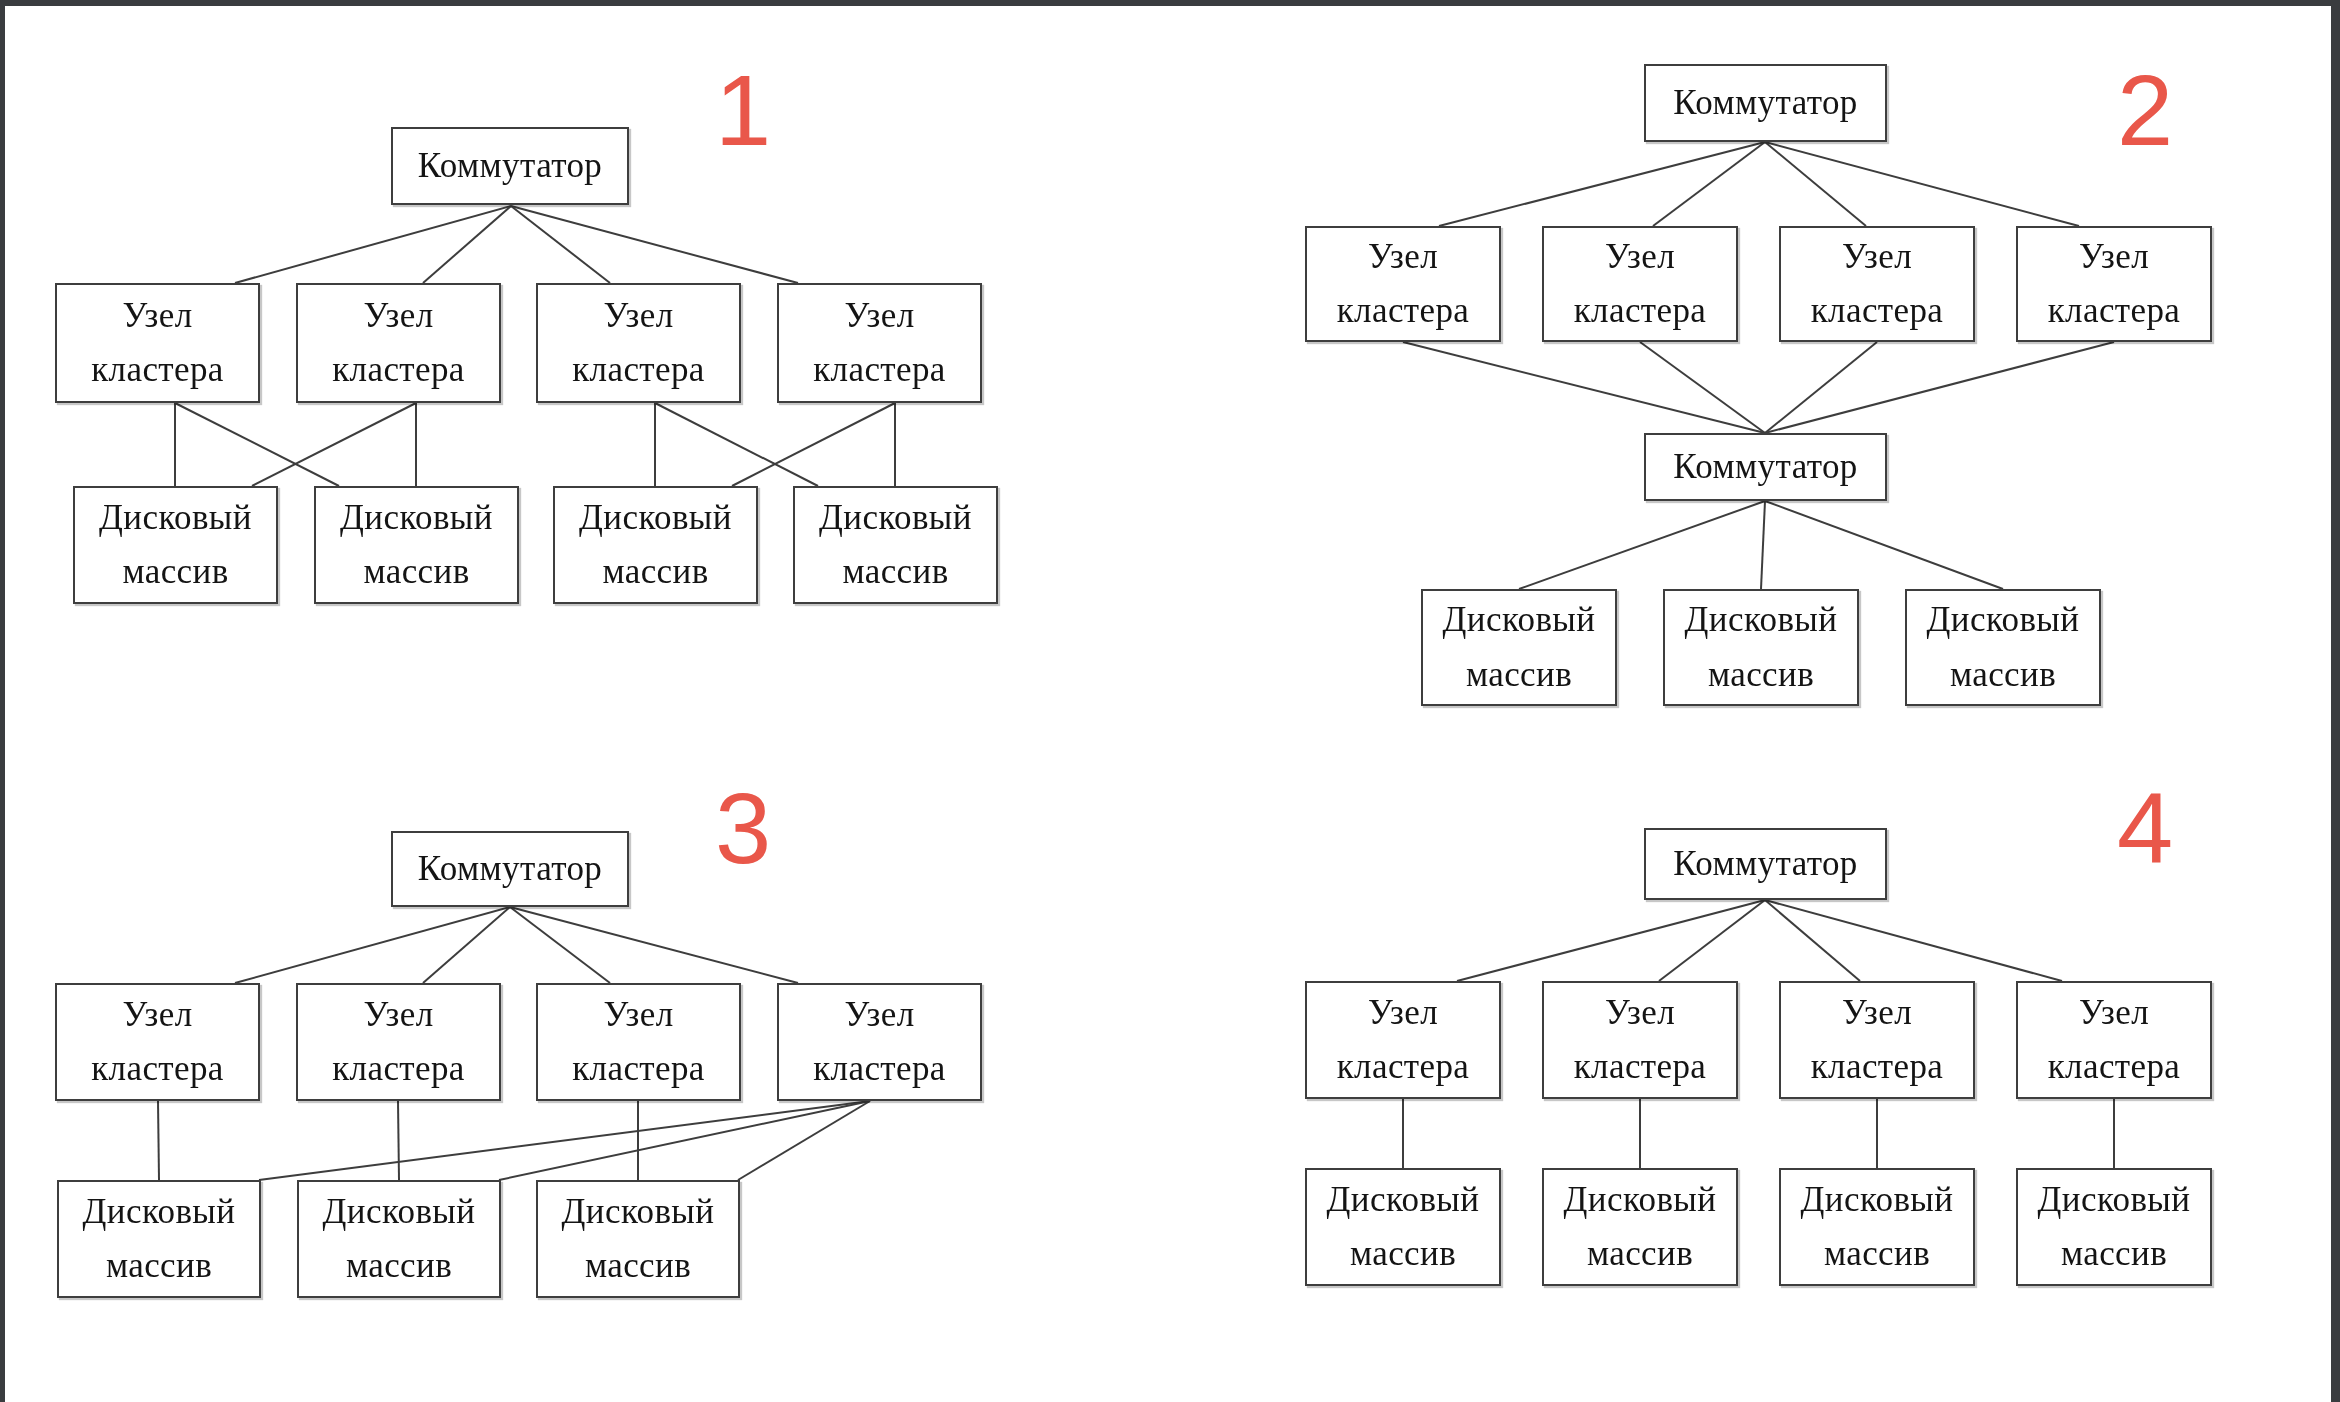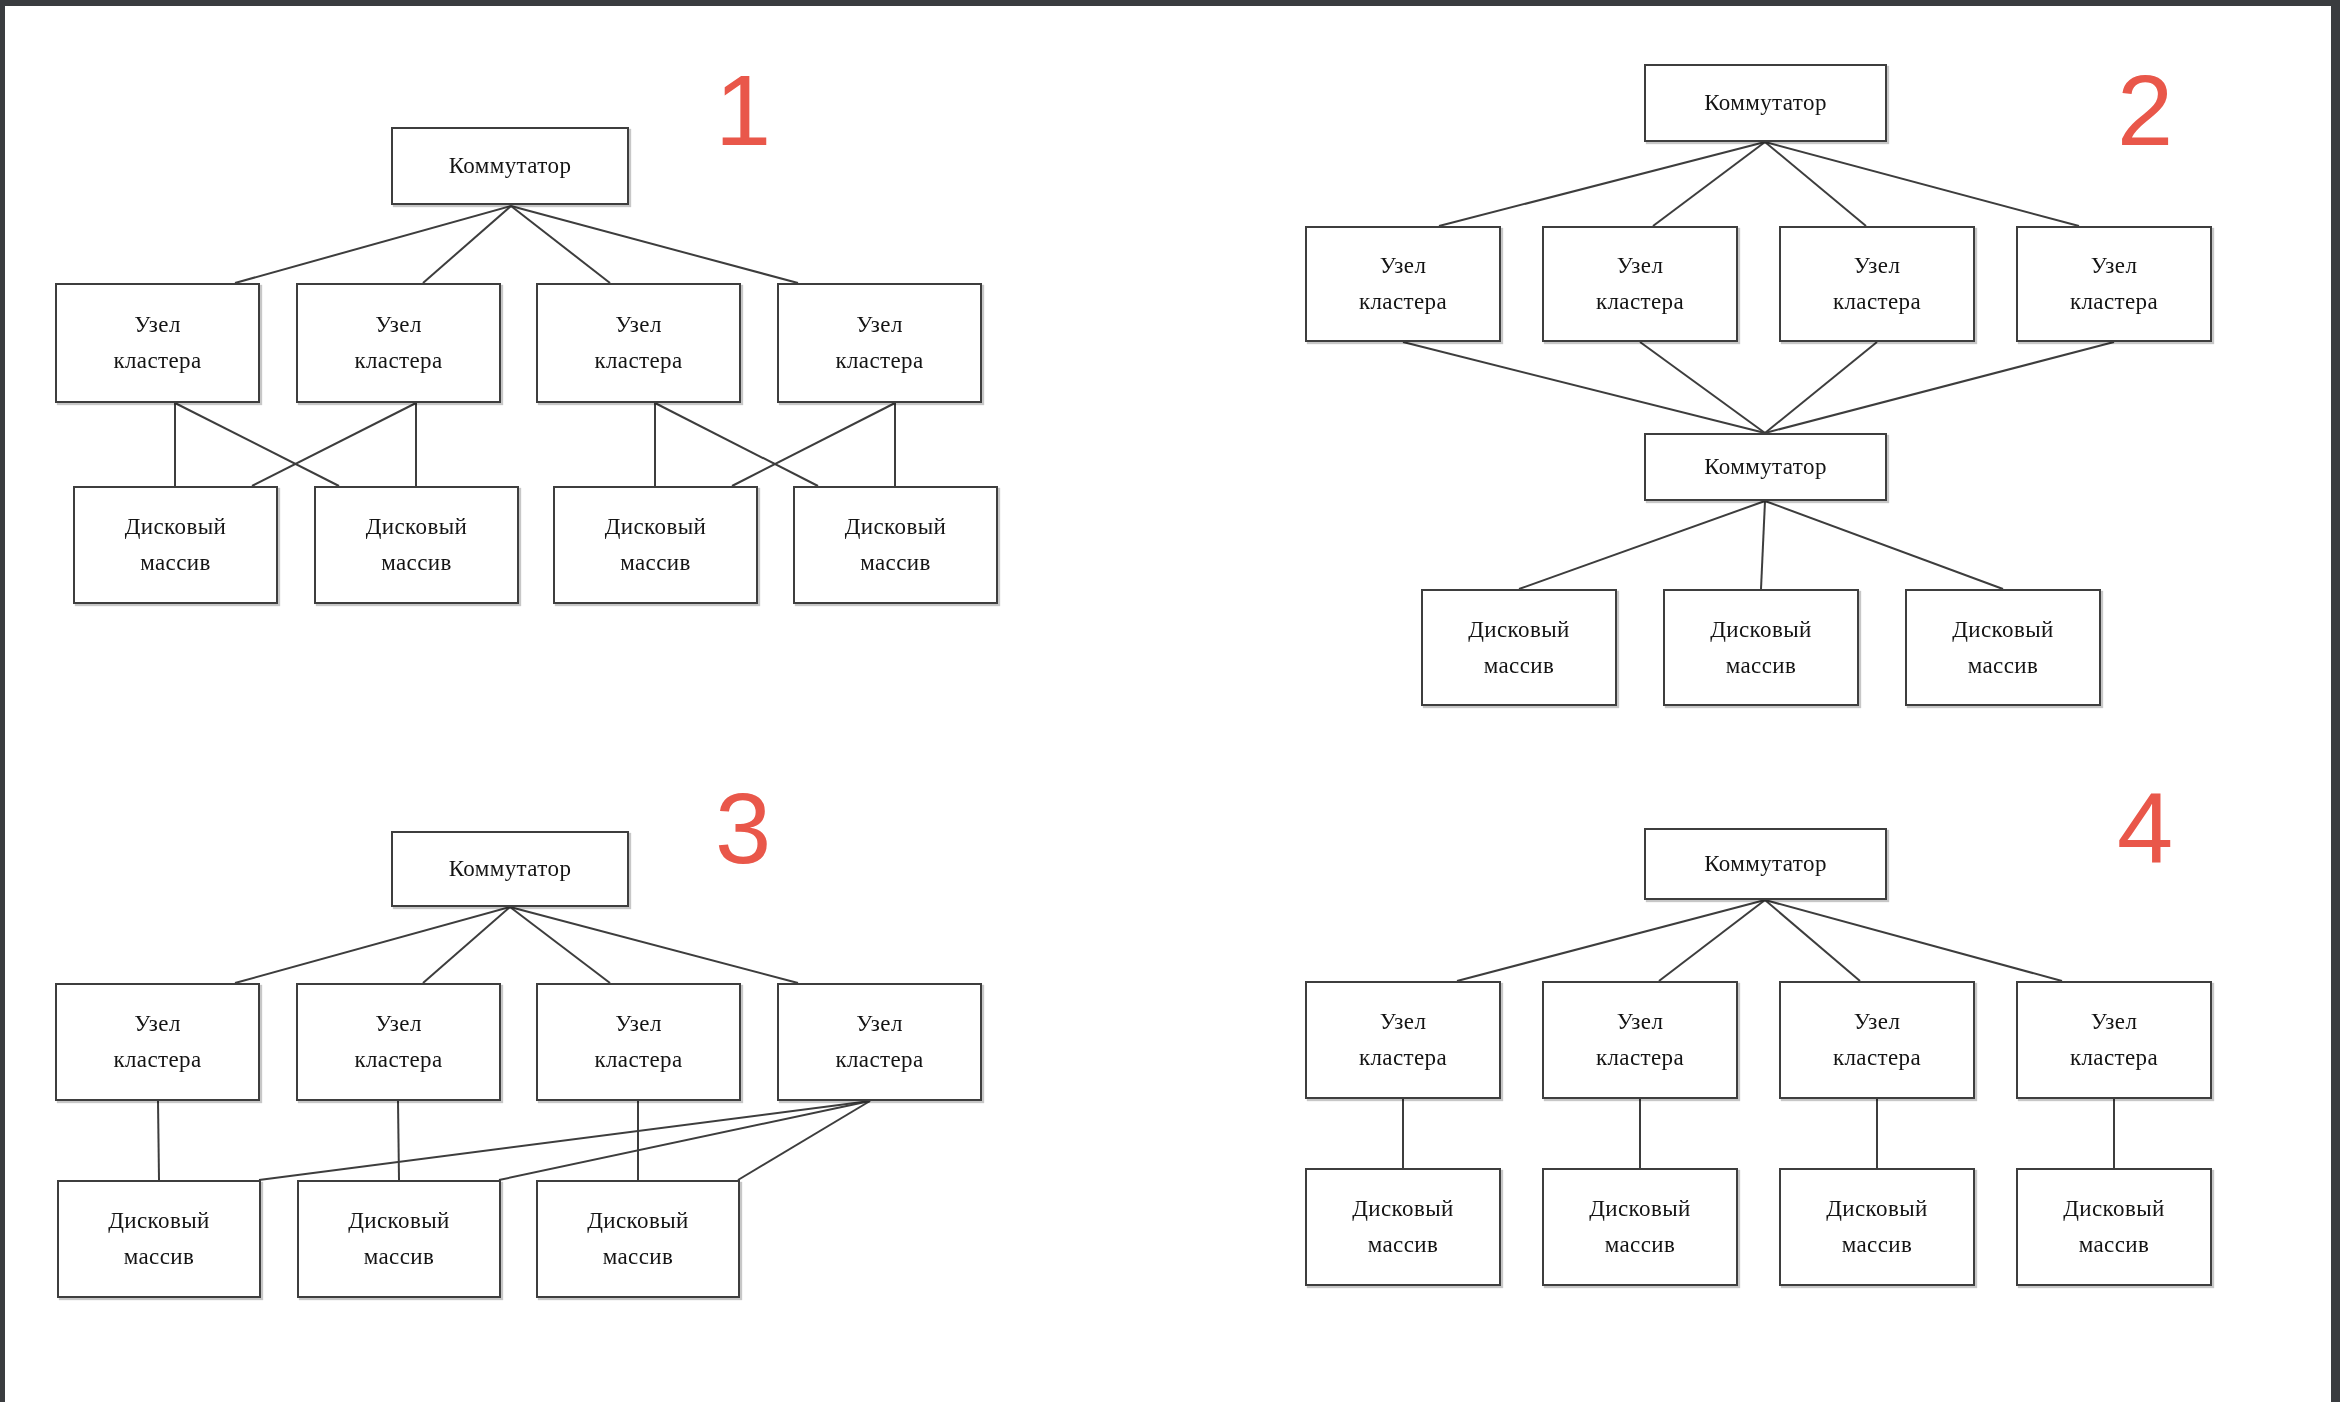--- a/index.html
+++ b/index.html
@@ -15,21 +15,21 @@
     background:#ffffff;
   }
   .wires { position:absolute; left:0; top:0; }
   .box {
     position:absolute; box-sizing:border-box;
     background:#ffffff;
     border:2px solid #3e3e3e;
     box-shadow:2px 2px 1px rgba(0,0,0,0.22);
     display:flex; flex-direction:column; justify-content:center; align-items:center;
     text-align:center;
-    font-size:23px; line-height:1.55; color:#141414;
+    font-size:35px; line-height:1.55; color:#141414;
     letter-spacing:0.4px;
     z-index:2;
   }
   .box .l { display:block; }
   .dnum {
     position:absolute; width:60px; text-align:center;
     font-family:"Liberation Sans","DejaVu Sans",sans-serif;
     font-size:101px; line-height:1; font-weight:400;
     color:#e9574a; z-index:3;
   }

